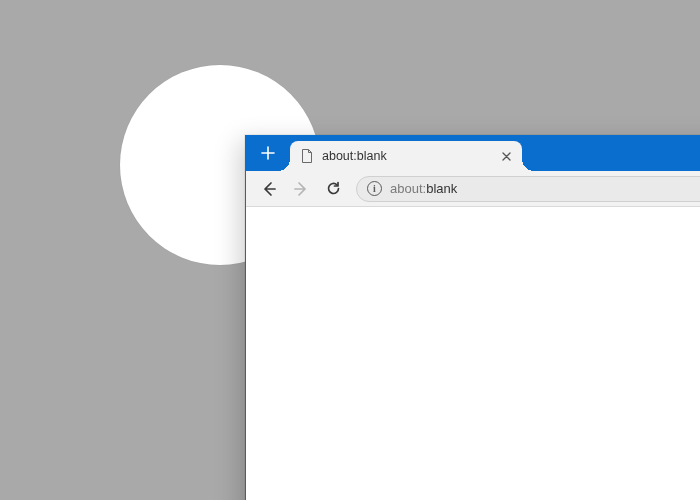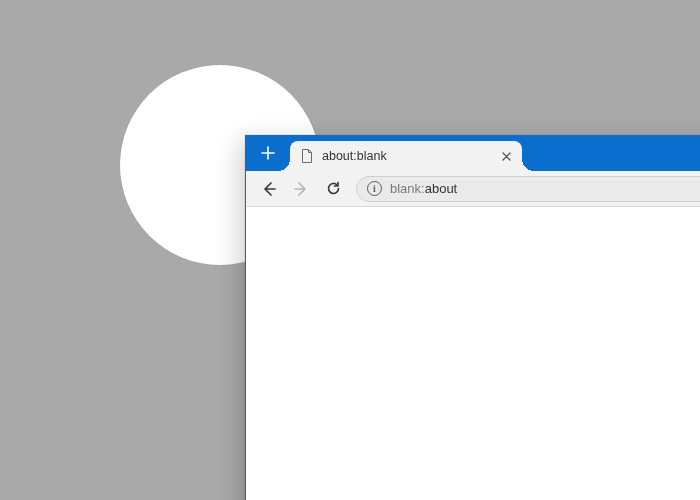--- a/index.html
+++ b/index.html
@@ -168,19 +168,19 @@
         </svg>
     </div>
     <div class="tbtn">
       <svg width="17" height="17" viewBox="0 0 17 17">
           <path d="M13.5 8.5a5 5 0 1 1-1.6-3.7" fill="none" stroke="#3a3a3a" stroke-width="1.7" stroke-linecap="round"></path>
           <path d="M13 2.5v3.5h-3.5" fill="none" stroke="#3a3a3a" stroke-width="1.7" stroke-linecap="round" stroke-linejoin="round"></path>
         </svg>
     </div>
     <div class="omnibox">
       <span class="info-icon">i</span>
-      <span class="url"><span class="dim">blank:</span><span>about</span></span>
+      <span class="url"><span class="dim">about:</span><span>blank</span></span>
     </div>
   </div>
 
   <div class="viewport"></div>
 
 </div>
 
 </body></html>

